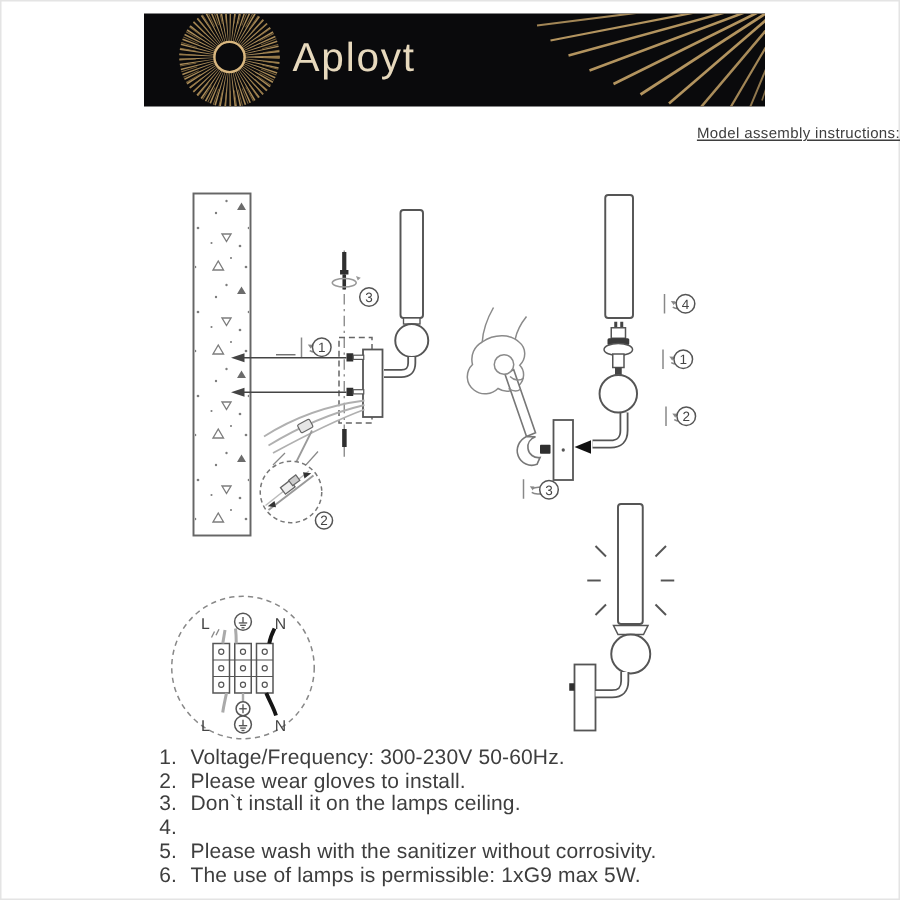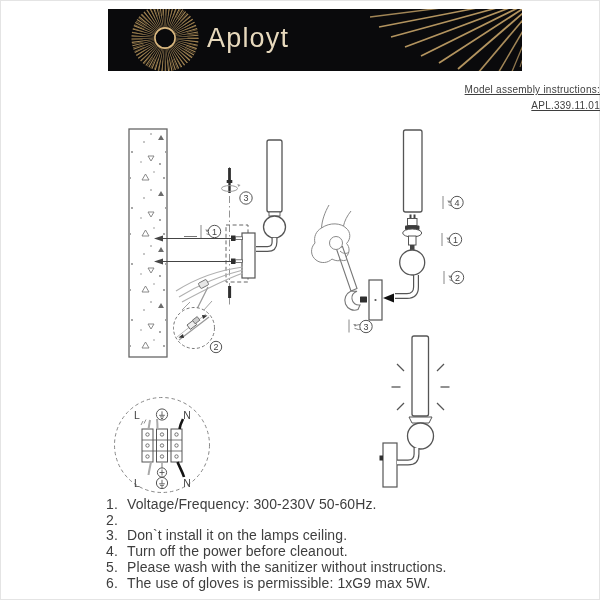--- a/index.html
+++ b/index.html
@@ -2,21 +2,21 @@
 <html><head>
 <meta charset="utf-8">
 <style>
   html,body{margin:0;padding:0;background:#fff;}
   .page{
     position:relative;width:600px;height:600px;background:#fff;overflow:hidden;
     font-family:"Liberation Sans",sans-serif;
     box-shadow:inset 0 0 0 1px #e4e4e4;
   }
   
-  .banner{position:absolute;left:108px;top:9px;width:414px;height:62px;background:#0a0a0c;overflow:hidden;}
+  .banner{position:absolute;left:96px;top:9px;width:414px;height:62px;background:#0a0a0c;overflow:hidden;}
   .banner svg{position:absolute;left:0;top:0;}
   .brand{
     position:absolute;left:99px;top:50%;transform:translateY(-54%);
     color:#e7d9bd;font-size:27px;font-weight:400;letter-spacing:1.2px;line-height:1;
   }
   
   .title{position:absolute;top:82px;left:0;width:100%;text-align:right;color:#3e3e3e;
     font-size:10px;line-height:15.5px;letter-spacing:.25px;text-decoration:underline;}
   
   .dg{position:absolute;left:0;top:0;width:600px;height:600px;}
@@ -57,21 +57,20 @@
         <line x1="436" y1="-14" x2="389" y2="66" stroke-width="1.5" opacity="0.9"></line>
         <line x1="436" y1="-14" x2="403" y2="65" stroke-width="1.3" opacity="0.8"></line>
         <line x1="436" y1="-14" x2="412" y2="58" stroke-width="1.1" opacity="0.7"></line>
       </g>
     </svg>
     <div class="brand">Aployt</div>
   </div>
 
   <div class="title">
     <div>Model assembly instructions:</div>
-    <div>APL.339.11.01</div>
   </div>
 
   <svg class="dg" viewBox="0 0 600 600" xmlns="http://www.w3.org/2000/svg" xmlns:xlink="http://www.w3.org/1999/xlink">
     <defs>
       <pattern id="concrete" width="34" height="56" patternUnits="userSpaceOnUse">
         <path d="M6,12 l7,0 l-3.5,-6 z" fill="none" stroke="#6e6e6e" stroke-width="0.9"></path>
         <path d="M22,28 l6,0 l-3,-5 z" fill="#5c5c5c"></path>
         <path d="M12,44 l6,0 l-3,5 z" fill="none" stroke="#6e6e6e" stroke-width="0.9"></path>
         <circle cx="28" cy="10" r="0.9" fill="#6e6e6e"></circle>
         <circle cx="15" cy="22" r="0.8" fill="#6e6e6e"></circle>
@@ -298,32 +297,32 @@
     </g>
   </svg>
 
   <div class="instructions">
     <div class="ins-row">
       <span class="ins-num">1.</span>
       <span class="ins-txt">Voltage/Frequency: 300-230V 50-60Hz.</span>
     </div>
     <div class="ins-row">
       <span class="ins-num">2.</span>
+      <span class="ins-txt">Please wear gloves to install.</span>
     </div>
     <div class="ins-row">
       <span class="ins-num">3.</span>
       <span class="ins-txt">Don`t install it on the lamps ceiling.</span>
     </div>
     <div class="ins-row">
       <span class="ins-num">4.</span>
-      <span class="ins-txt">Turn off the power before cleanout.</span>
     </div>
     <div class="ins-row">
       <span class="ins-num">5.</span>
-      <span class="ins-txt">Please wash with the sanitizer without instructions.</span>
+      <span class="ins-txt">Please wash with the sanitizer without corrosivity.</span>
     </div>
     <div class="ins-row">
       <span class="ins-num">6.</span>
-      <span class="ins-txt">The use of gloves is permissible: 1xG9 max 5W.</span>
+      <span class="ins-txt">The use of lamps is permissible: 1xG9 max 5W.</span>
     </div>
   </div>
 
 </div>
 
 </body></html>

